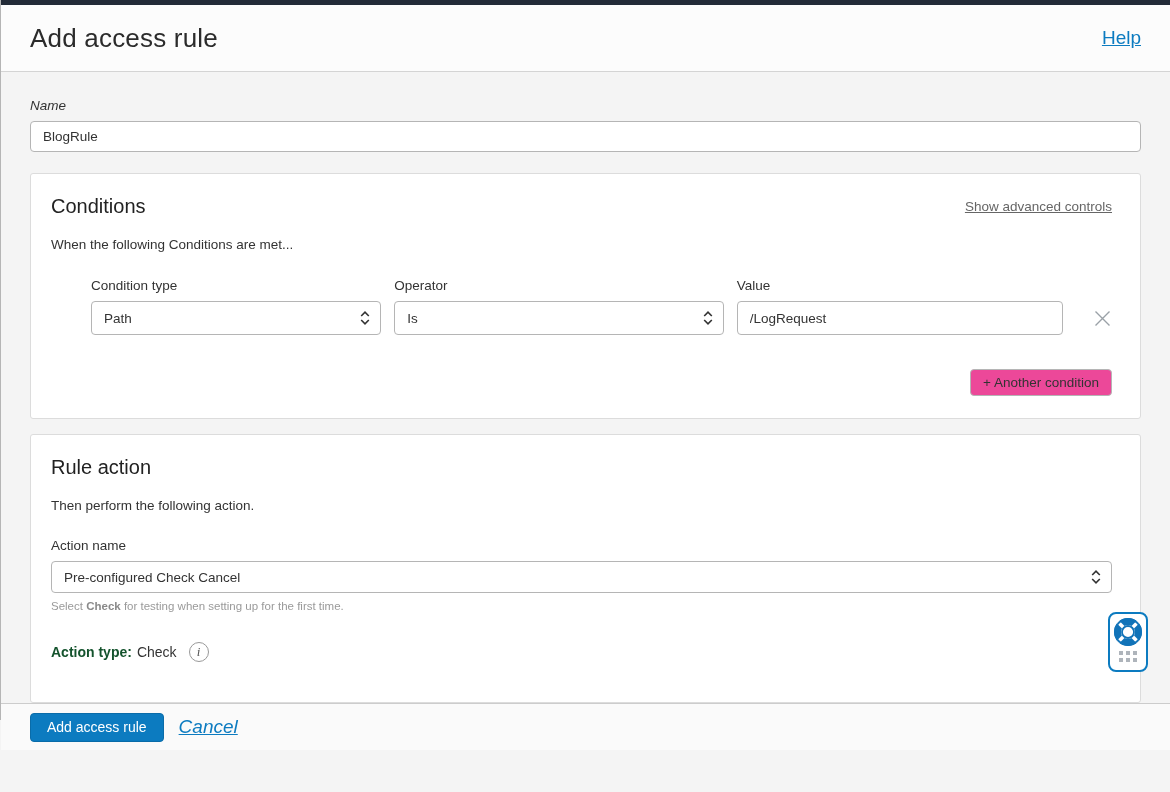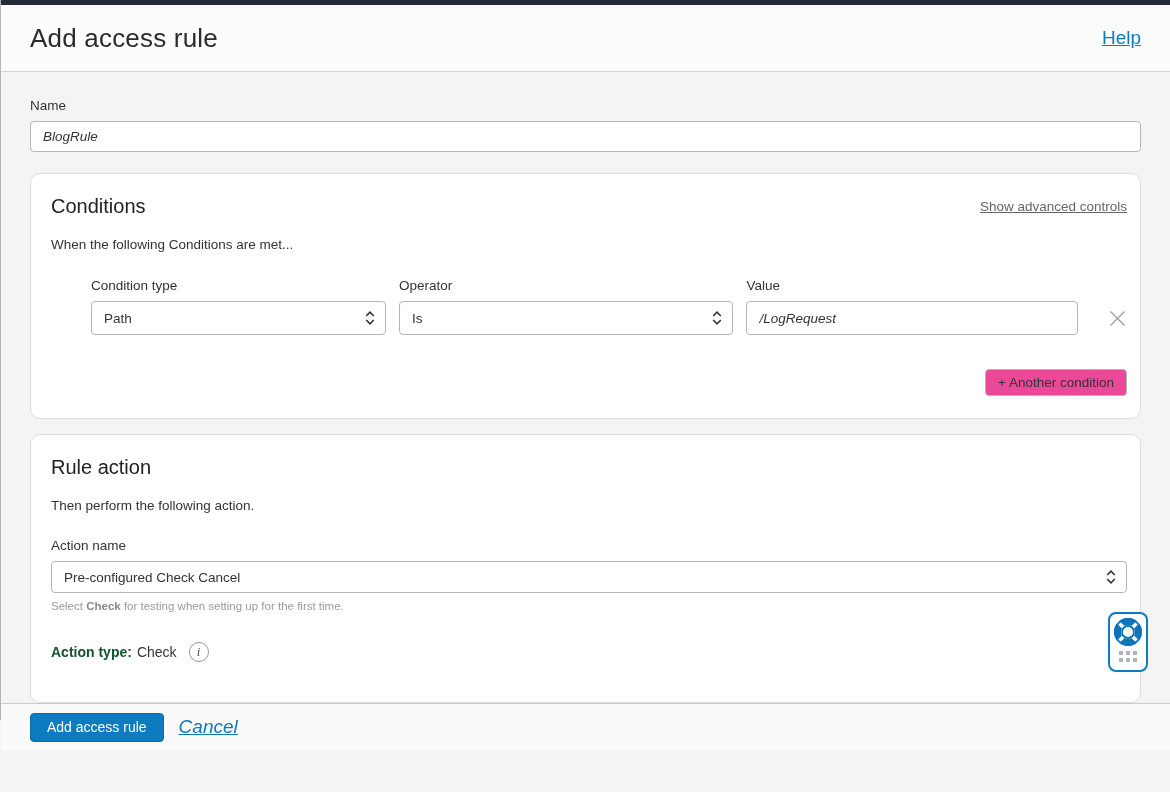--- a/index.html
+++ b/index.html
@@ -25,35 +25,34 @@
     display:flex; align-items:center; justify-content:space-between;
     padding:0 29px 0 29px;
   }
   .page-title { font-size:26px; font-weight:400; color:#2b2b2b; letter-spacing:0.2px; }
   a.link-blue { color:#0c7bc0; text-decoration:underline; font-size:19px; cursor:pointer; }
   a.link-gray { color:#666; text-decoration:underline; font-size:13.5px; cursor:pointer; }
 
   .content { flex:1 1 auto; padding:0 29px; }
 
   .field-label { font-size:13.5px; color:#333; margin-bottom:8px; }
-  .name-label { margin-top:26px; }
+  .name-label { margin-top:26px;font-style:italic; }
   .text-input {
     width:100%; height:31px;
     background:#fff; border:1px solid #b5b5b5; border-radius:4px;
     font-family:"Liberation Sans", sans-serif;
     font-size:13.5px; color:#333; padding:0 12px;
     outline:none;
-    font-style:italic;
   }
 
   .card {
     background:#fff;
     border:1px solid #dcdcdc;
-    border-radius:10px;
-    padding:21px 13px 22px 20px;
+    border-radius:3px;
+    padding:21px 28px 22px 20px;
     margin-top:21px;
   }
   .card-head { display:flex; align-items:center; justify-content:space-between; }
   .card-title { font-size:20px; font-weight:400; color:#222; }
   .card-intro { font-size:13.5px; color:#333; margin-top:19px; }
 
   .cond-row { display:flex; align-items:center; margin-top:26px; padding-left:40px; }
   .cond-field { display:flex; flex-direction:column; margin-right:13px; }
   .w-type { width:298px; }
   .w-op { width:338px; }

